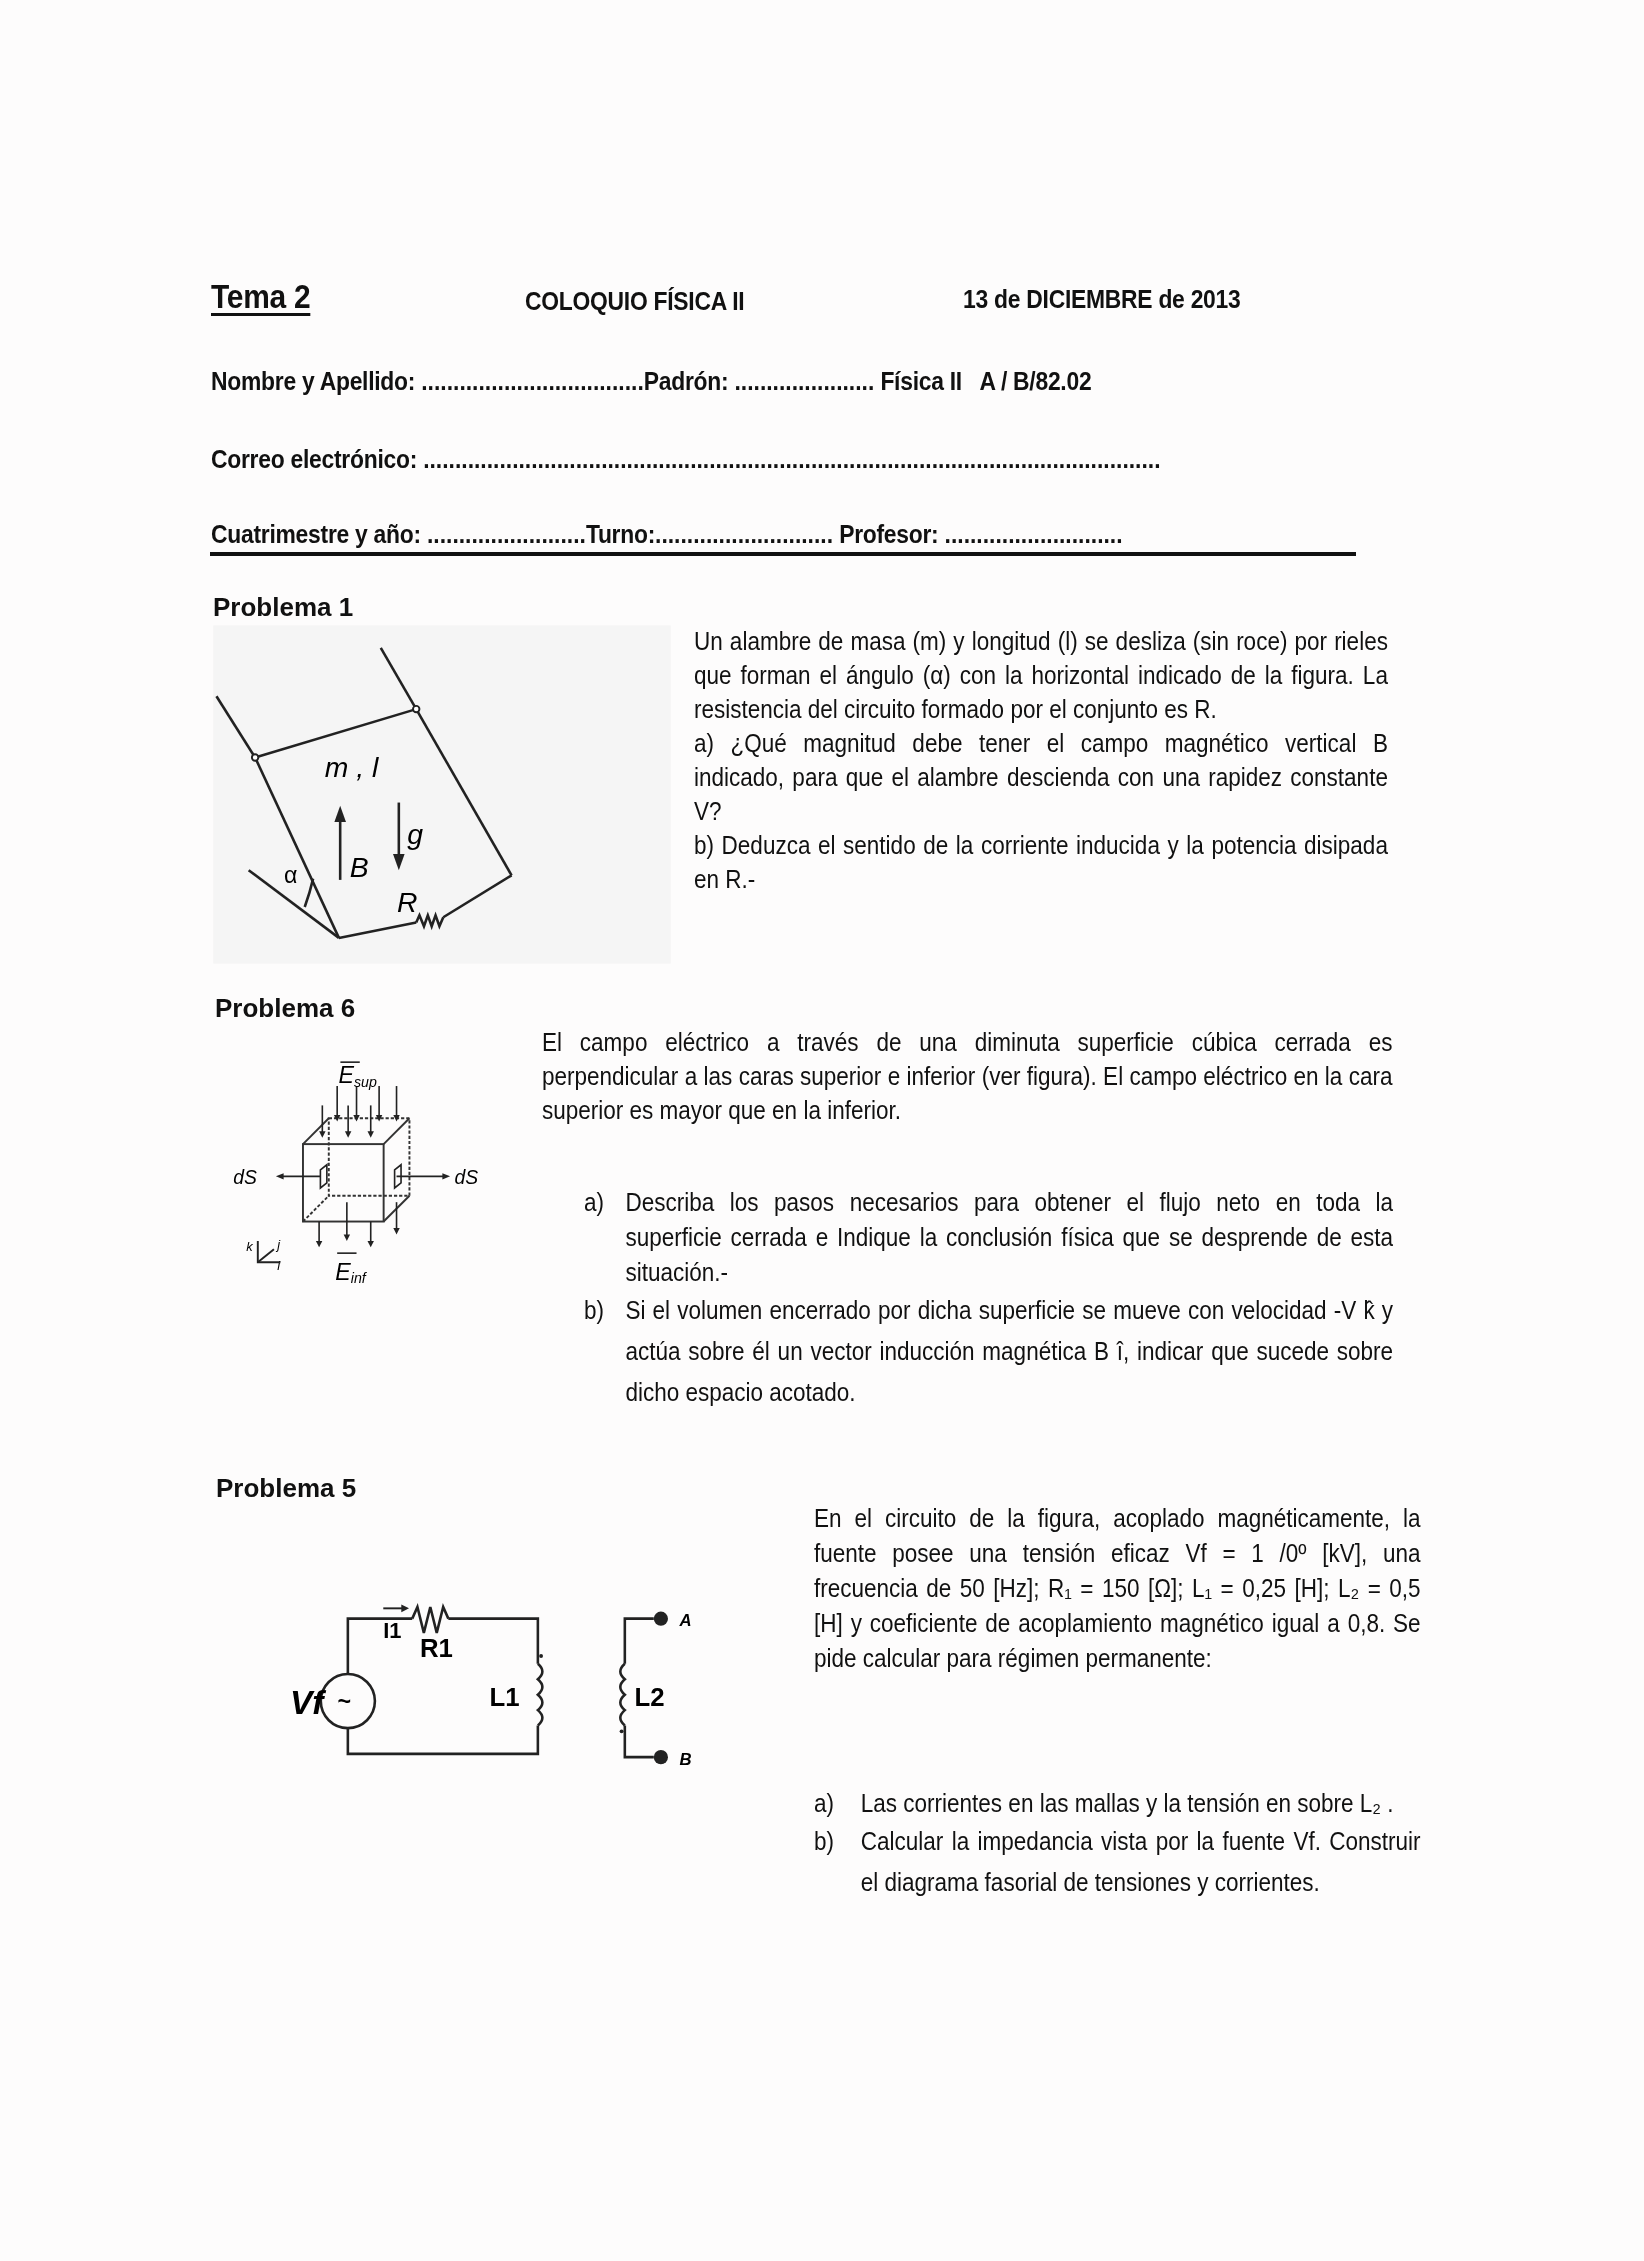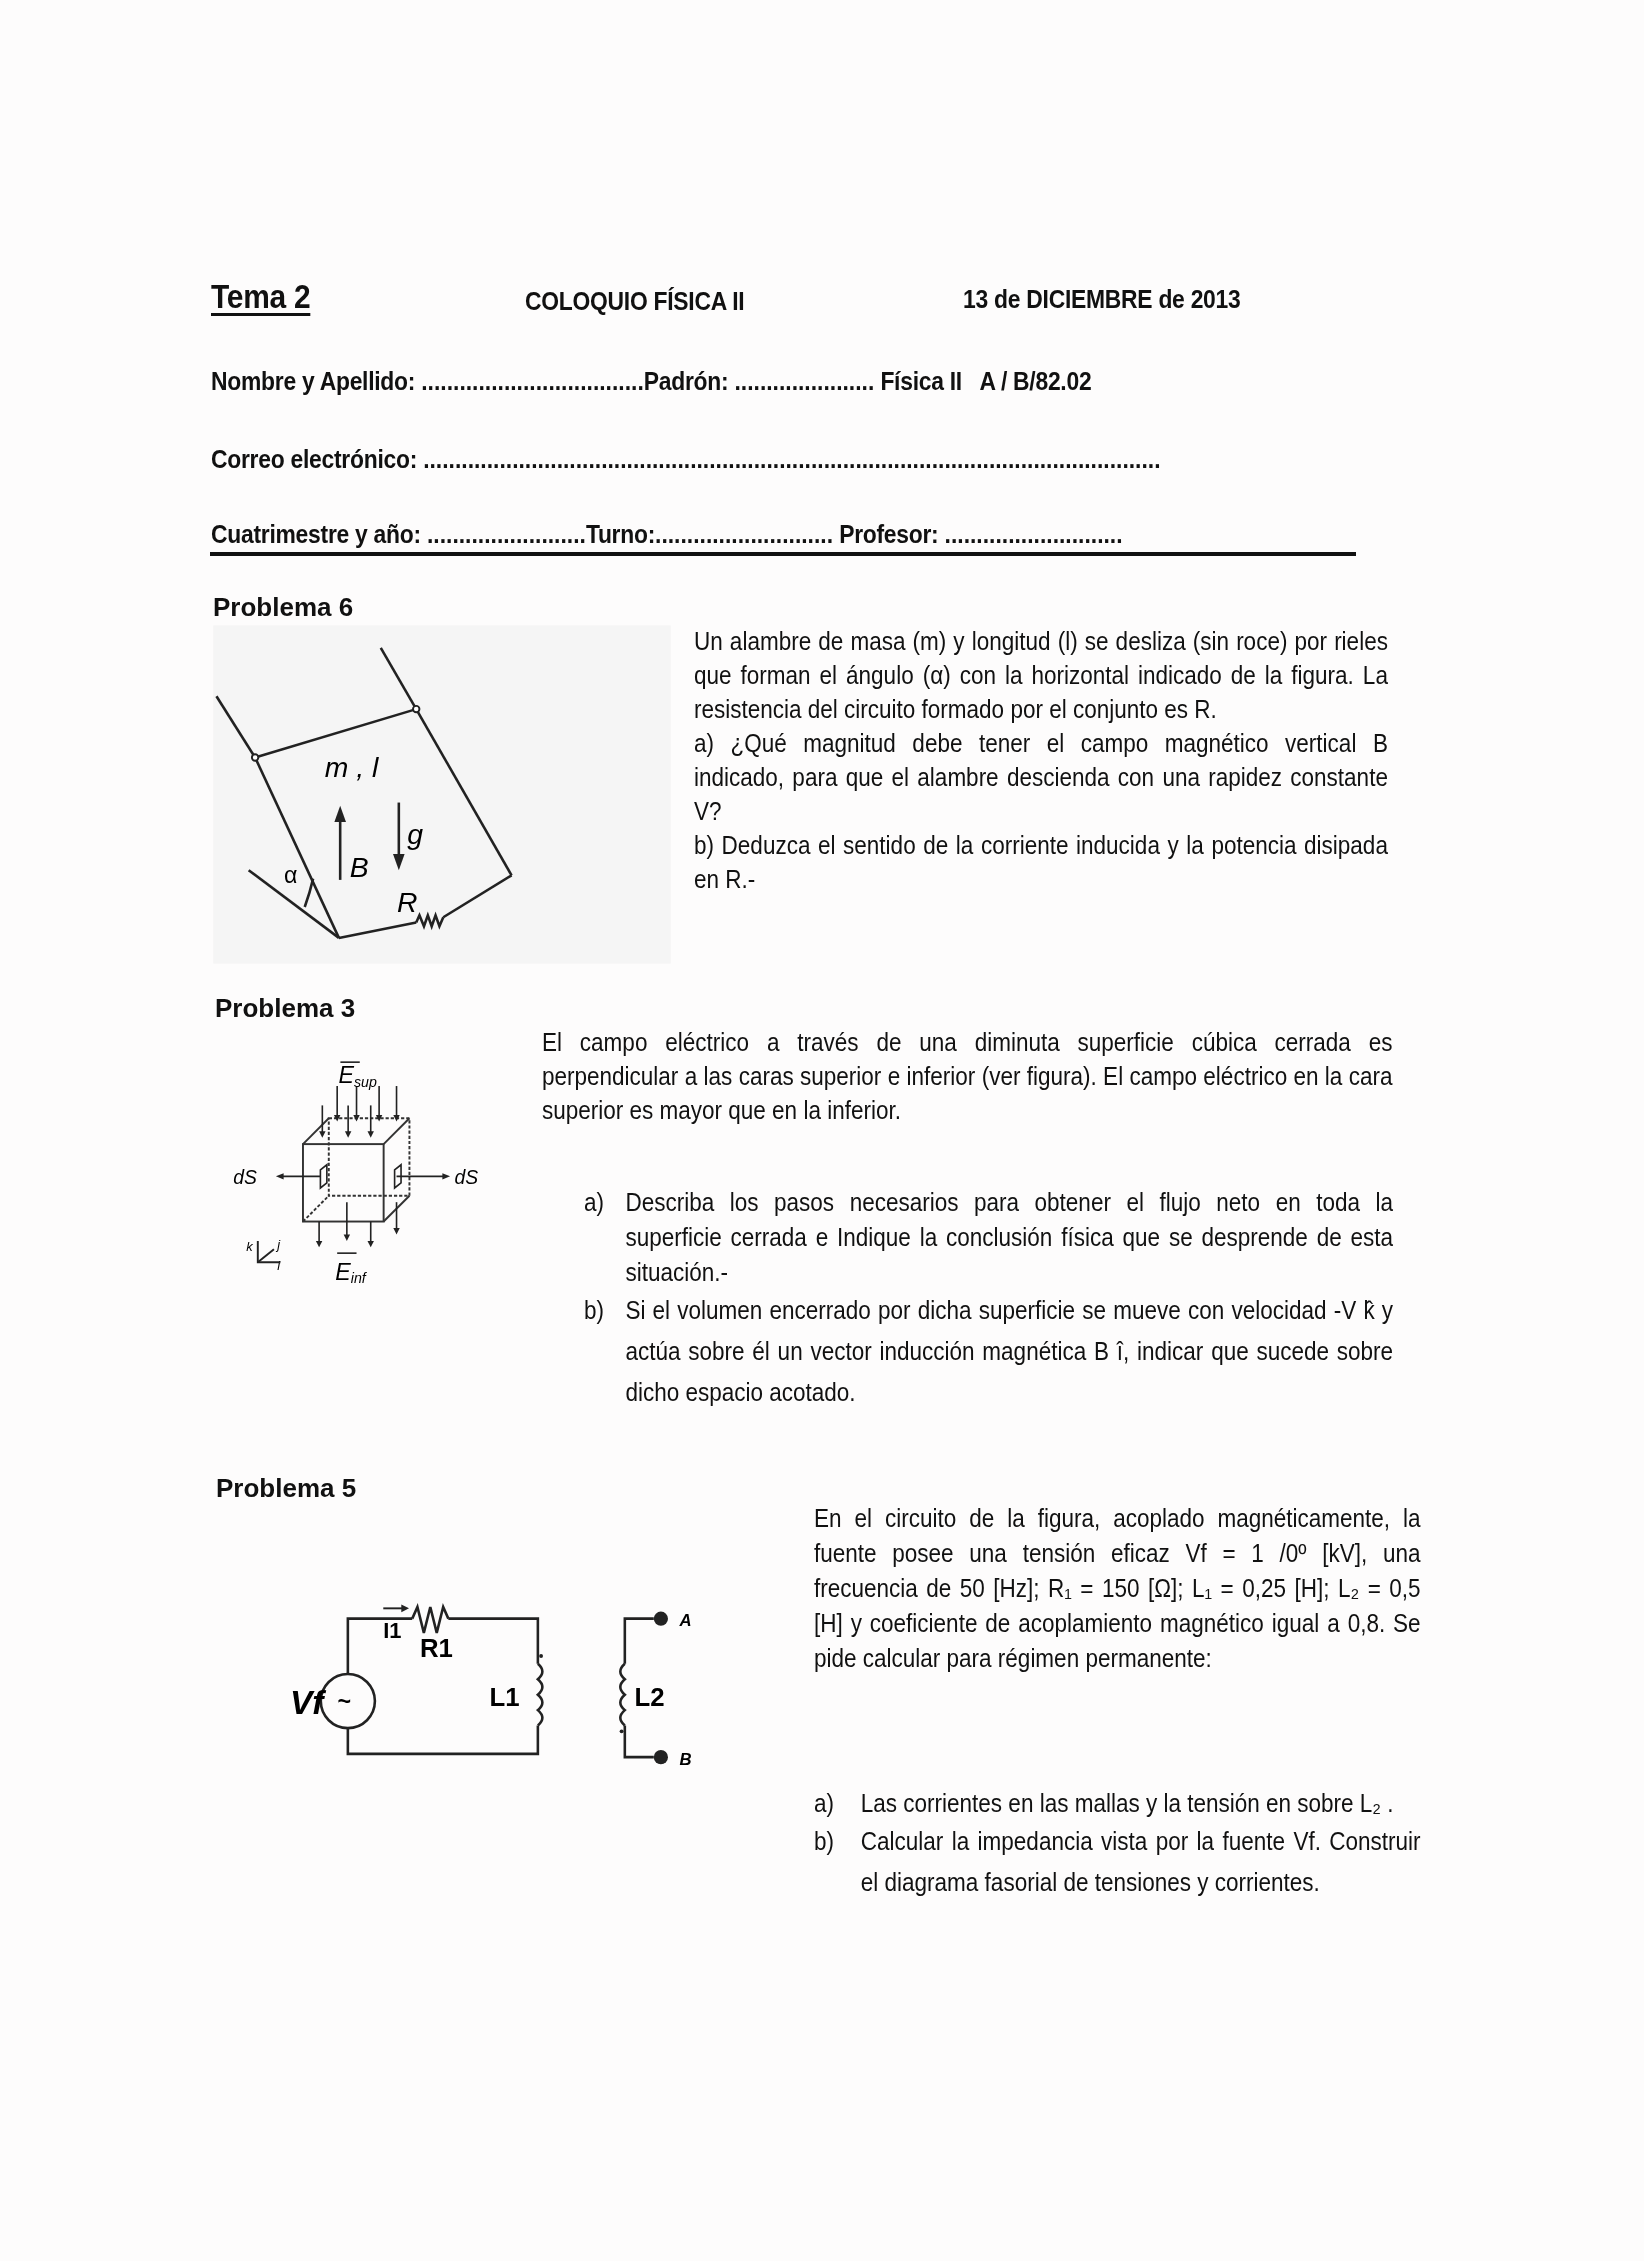--- a/index.html
+++ b/index.html
@@ -40,21 +40,21 @@
 </div>
 
 <div class="abs hdr" style="left:211px; top:519px;">
   <span>Cuatrimestre y año:</span>
   <span class="dots">.........................</span><span>Turno:</span><span class="dots">............................</span>
   <span>Profesor:</span>
   <span class="dots">............................</span>
 </div>
 <div class="abs rule" style="left:210px; top:552px; width:1146px;"></div>
 
-<div class="abs ptitle" style="left:213px; top:592px;">Problema 6</div>
+<div class="abs ptitle" style="left:213px; top:592px;">Problema 1</div>
 
 <svg class="abs" style="left:210px; top:622px;" width="464" height="345" viewBox="0 0 720 535">
   <rect x="5" y="5" width="710" height="525" fill="#eeeeee" opacity="0.55"></rect>
   <g stroke="#222" stroke-width="4" fill="none">
     <line x1="10" y1="115" x2="70" y2="210"></line>
     <line x1="70" y1="210" x2="200" y2="490"></line>
     <line x1="265" y1="40" x2="320" y2="135"></line>
     <line x1="70" y1="210" x2="320" y2="135"></line>
     <line x1="320" y1="135" x2="468" y2="393"></line>
     <line x1="200" y1="490" x2="320" y2="466"></line>
@@ -79,21 +79,21 @@
   <text x="290" y="450" font-size="44" font-style="italic">R</text>
   <text x="115" y="405" font-size="36">α</text>
 </svg>
 
 <div class="abs para" style="left:694px; top:624px; width:771px;">
   <p>Un alambre de masa (m) y longitud (l) se desliza (sin roce) por rieles que forman el ángulo (α) con la horizontal indicado de la figura. La resistencia del circuito formado por el conjunto es R.</p>
   <p><span>a)</span> <span>¿Qué magnitud debe tener el campo magnético vertical B indicado, para que el alambre descienda con una rapidez constante V?</span></p>
   <p><span>b)</span> <span>Deduzca el sentido de la corriente inducida y la potencia disipada en R.-</span></p>
 </div>
 
-<div class="abs ptitle" style="left:215px; top:993px;">Problema 3</div>
+<div class="abs ptitle" style="left:215px; top:993px;">Problema 6</div>
 
 <svg class="abs" style="left:232px; top:1057px;" width="271" height="271" viewBox="0 0 420 420">
   <g stroke="#333" stroke-width="3" fill="none">
     <rect x="110" y="135" width="125" height="120"></rect>
     <rect x="150" y="95" width="125" height="120" stroke-dasharray="5,3"></rect>
     <line x1="110" y1="135" x2="150" y2="95"></line>
     <line x1="235" y1="135" x2="275" y2="95"></line>
     <line x1="235" y1="255" x2="275" y2="215"></line>
     <line x1="110" y1="255" x2="150" y2="215" stroke-dasharray="5,3"></line>
   </g>

